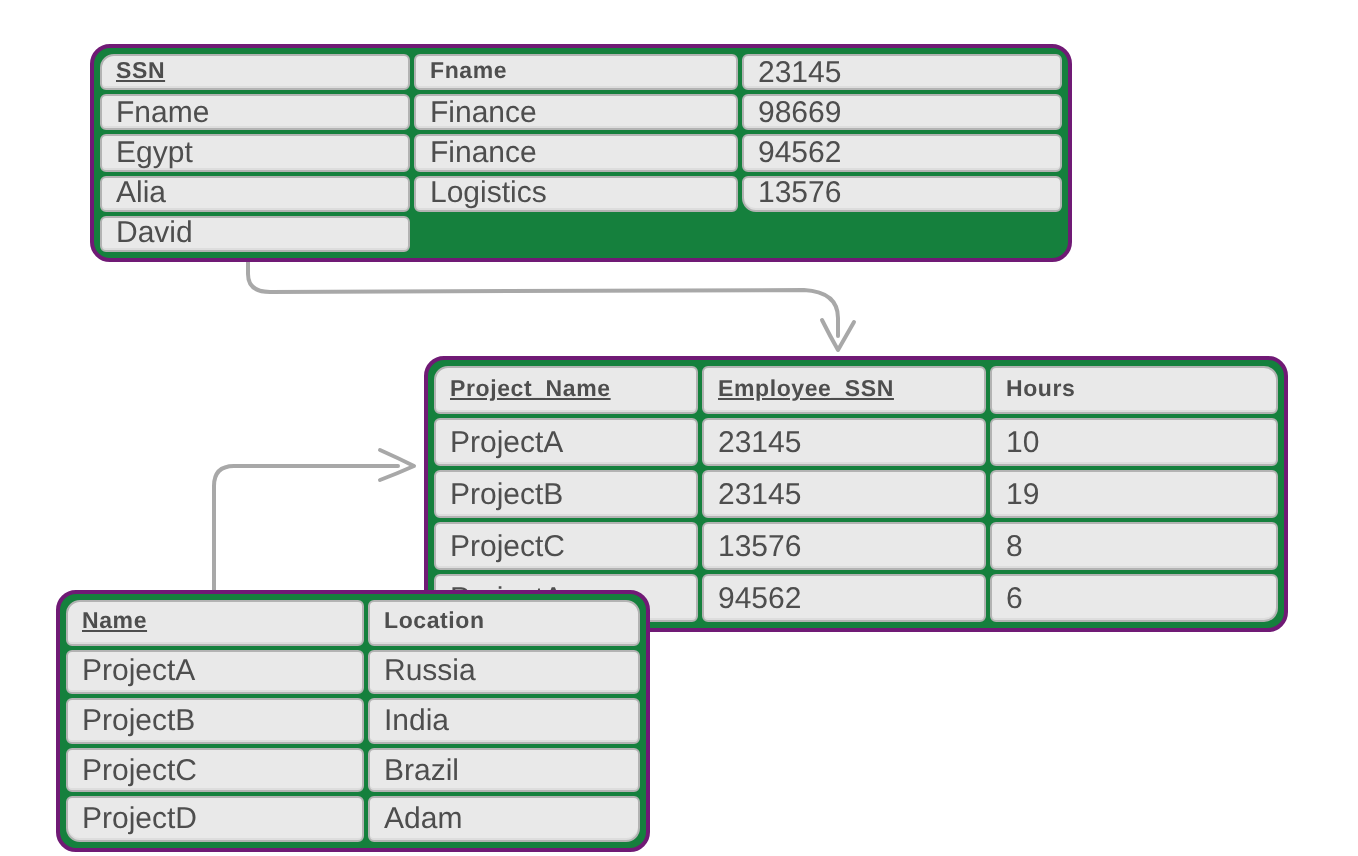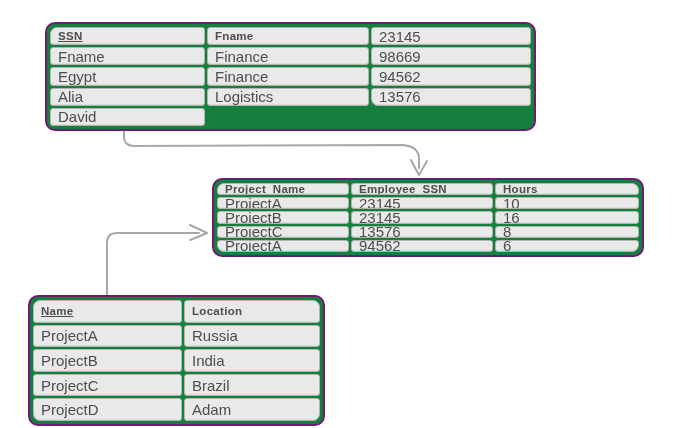--- a/index.html
+++ b/index.html
@@ -34,21 +34,21 @@
     background: #15803d;
     grid-template-rows: repeat(5, 1fr);
   }
   #table-top {
     left: 45px; top: 22px;
     width: 491px; height: 109px;
     grid-template-columns: 155px 162px 1fr;
   }
   #table-middle {
     left: 212px; top: 178px;
-    width: 432px; height: 79px;
+    width: 432px; height: 138px;
     grid-template-columns: 132px 142px 1fr;
   }
   #table-bottom {
     left: 28px; top: 295px;
     width: 297px; height: 131px;
     grid-template-columns: 149px 1fr;
   }
   .cell {
     background: #e9e9e9;
     border: 1px solid #b3b3b3;
@@ -107,21 +107,21 @@
 
   <div id="table-middle" class="tbl">
       <div class="cell header key tl">Project_Name</div>
       <div class="cell header key">Employee_SSN</div>
       <div class="cell header tr">Hours</div>
       <div class="cell">ProjectA</div>
       <div class="cell">23145</div>
       <div class="cell">10</div>
       <div class="cell">ProjectB</div>
       <div class="cell">23145</div>
-      <div class="cell">16</div>
+      <div class="cell">19</div>
       <div class="cell">ProjectC</div>
       <div class="cell">13576</div>
       <div class="cell">8</div>
       <div class="cell bl">ProjectA</div>
       <div class="cell">94562</div>
       <div class="cell br">6</div>
     </div>
 
   <div id="table-bottom" class="tbl">
       <div class="cell header key tl">Name</div>

